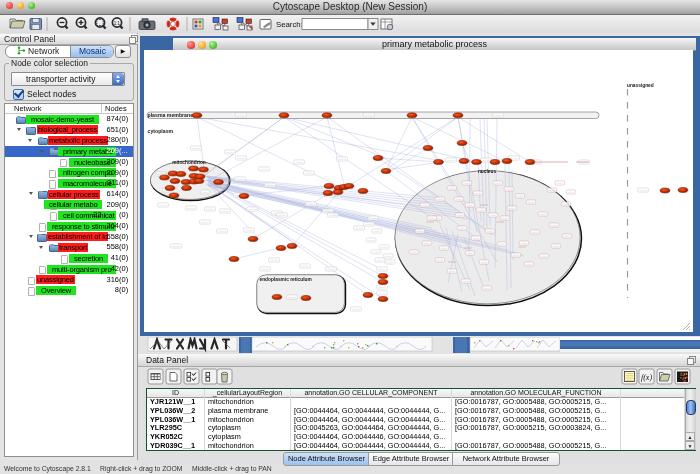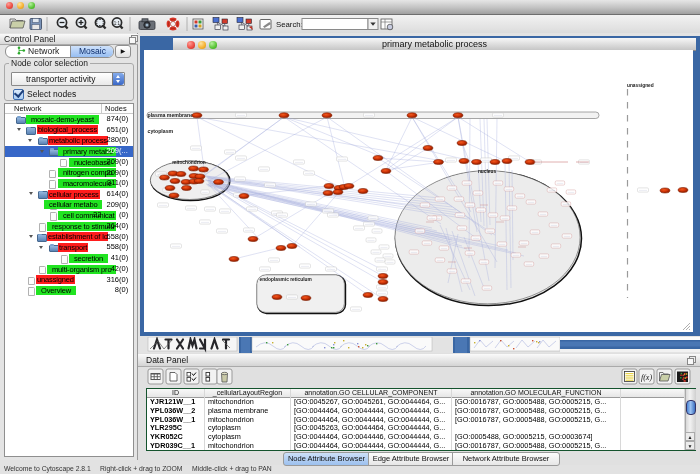--- a/index.html
+++ b/index.html
@@ -75,20 +75,21 @@
  white-space:nowrap;overflow:hidden;}
 .tabbtn{position:absolute;top:99px;height:12px;background:linear-gradient(#fdfdfd,#e6e6e6);
  border:1px solid #9a9a9a;font-size:8px;color:#111;text-align:center;line-height:12px;}
 </style>
 </head>
 <body>
 <div class="abs" id="titlebar">
   <div class="light" style="left:6px;background:radial-gradient(circle at 35% 30%,#ff9d96,#ec4940 60%,#c33a31);"></div>
   <div class="light" style="left:17px;background:radial-gradient(circle at 35% 30%,#ffe3a0,#f5b02e 60%,#cf8f1f);"></div>
   <div class="light" style="left:28px;background:radial-gradient(circle at 35% 30%,#b7f0a0,#57c434 60%,#3f9c24);"></div>
+  <div class="t">Cytoscape Desktop (New Session)</div>
 </div>
 <div class="abs" id="toolbar">
     <svg width="700" height="18" style="position:absolute;left:0;top:0;" xmlns="http://www.w3.org/2000/svg">
       <path d="M10 13 L12 6 L25 6 L23 13 Z" fill="#c9cfa8" stroke="#555" stroke-width="0.8"></path>
       <path d="M10 13 L10 4 L15 4 L16.5 5.5 L23 5.5" fill="none" stroke="#555" stroke-width="0.8"></path>
       <rect x="30" y="3.5" width="11.5" height="11" rx="1" fill="#7a93b8" stroke="#33435c" stroke-width="0.8"></rect>
       <rect x="32.5" y="3.5" width="6.5" height="4" fill="#dfe7f0" stroke="#3a4a66" stroke-width="0.5"></rect>
       <rect x="32" y="9.5" width="7.5" height="5" fill="#e8e8e8" stroke="#3a4a66" stroke-width="0.5"></rect>
       <line x1="47" y1="2" x2="47" y2="16" stroke="#b0b0b0" stroke-width="1"></line>
       <line x1="130" y1="2" x2="130" y2="16" stroke="#b0b0b0" stroke-width="1"></line>
@@ -793,37 +794,36 @@
       <rect x="544.5" y="21.7" width="1.4" height="1.4" fill="#e03a2a"></rect>
     </svg>
   <div id="dtable">
       <div class="th" style="left:0px;width:57px;">ID</div>
       <div class="th" style="left:58px;width:85px;">_cellularLayoutRegion</div>
       <div class="th" style="left:144px;width:160px;">annotation.GO CELLULAR_COMPONENT</div>
       <div class="th" style="left:305px;width:168px;">annotation.GO MOLECULAR_FUNCTION</div>
       <div class="th" style="left:474px;width:63px;"></div>
       <div class="td" style="left:3px;top:9.0px;width:54px;font-weight:bold;">YJR121W__1</div>
       <div class="td" style="left:61px;top:9.0px;width:82px;">mitochondrion</div>
-      <div class="td" style="left:147px;top:9.0px;width:157px;">[GO:0045267, GO:0045261, GO:0044464, G...</div>
       <div class="td" style="left:308px;top:9.0px;width:165px;">[GO:0016787, GO:0005488, GO:0005215, G...</div>
       <div class="td" style="left:3px;top:17.8px;width:54px;font-weight:bold;">YPL036W__2</div>
       <div class="td" style="left:61px;top:17.8px;width:82px;">plasma membrane</div>
       <div class="td" style="left:147px;top:17.8px;width:157px;">[GO:0044464, GO:0044444, GO:0044444, G...</div>
       <div class="td" style="left:308px;top:17.8px;width:165px;">[GO:0016787, GO:0005488, GO:0005215, G...</div>
       <div class="td" style="left:3px;top:26.6px;width:54px;font-weight:bold;">YPL036W__1</div>
       <div class="td" style="left:61px;top:26.6px;width:82px;">mitochondrion</div>
       <div class="td" style="left:147px;top:26.6px;width:157px;">[GO:0044464, GO:0044444, GO:0044444, G...</div>
       <div class="td" style="left:308px;top:26.6px;width:165px;">[GO:0016787, GO:0005488, GO:0005215, G...</div>
       <div class="td" style="left:3px;top:35.4px;width:54px;font-weight:bold;">YLR295C</div>
       <div class="td" style="left:61px;top:35.4px;width:82px;">cytoplasm</div>
       <div class="td" style="left:147px;top:35.4px;width:157px;">[GO:0045263, GO:0044464, GO:0044444, G...</div>
+      <div class="td" style="left:308px;top:35.4px;width:165px;">[GO:0016787, GO:0005215, GO:0003824, G...</div>
       <div class="td" style="left:3px;top:44.2px;width:54px;font-weight:bold;">YKR052C</div>
       <div class="td" style="left:61px;top:44.2px;width:82px;">cytoplasm</div>
       <div class="td" style="left:147px;top:44.2px;width:157px;">[GO:0044464, GO:0044446, GO:0044444, G...</div>
-      <div class="td" style="left:308px;top:44.2px;width:165px;">[GO:0005488, GO:0005215, GO:0003674]</div>
       <div class="td" style="left:3px;top:53.0px;width:54px;font-weight:bold;">YDR039C__1</div>
       <div class="td" style="left:61px;top:53.0px;width:82px;">mitochondrion</div>
       <div class="td" style="left:147px;top:53.0px;width:157px;">[GO:0044464, GO:0044444, GO:0044444, G...</div>
       <div class="td" style="left:308px;top:53.0px;width:165px;">[GO:0016787, GO:0005488, GO:0005215, G...</div>
       <div style="position:absolute;left:57px;top:0;width:1px;height:61px;background:#d8d8d8;"></div>
       <div style="position:absolute;left:143px;top:0;width:1px;height:61px;background:#d8d8d8;"></div>
       <div style="position:absolute;left:304px;top:0;width:1px;height:61px;background:#d8d8d8;"></div>
       <div style="position:absolute;left:473px;top:0;width:1px;height:61px;background:#d8d8d8;"></div>
       <div style="position:absolute;left:537px;top:0;width:1px;height:61px;background:#d8d8d8;"></div>
       <div style="position:absolute;left:538px;top:0;width:10px;height:61px;background:linear-gradient(90deg,#d8d8d8,#f2f2f2 40%,#cfcfcf);border-left:1px solid #aaa;"></div>

